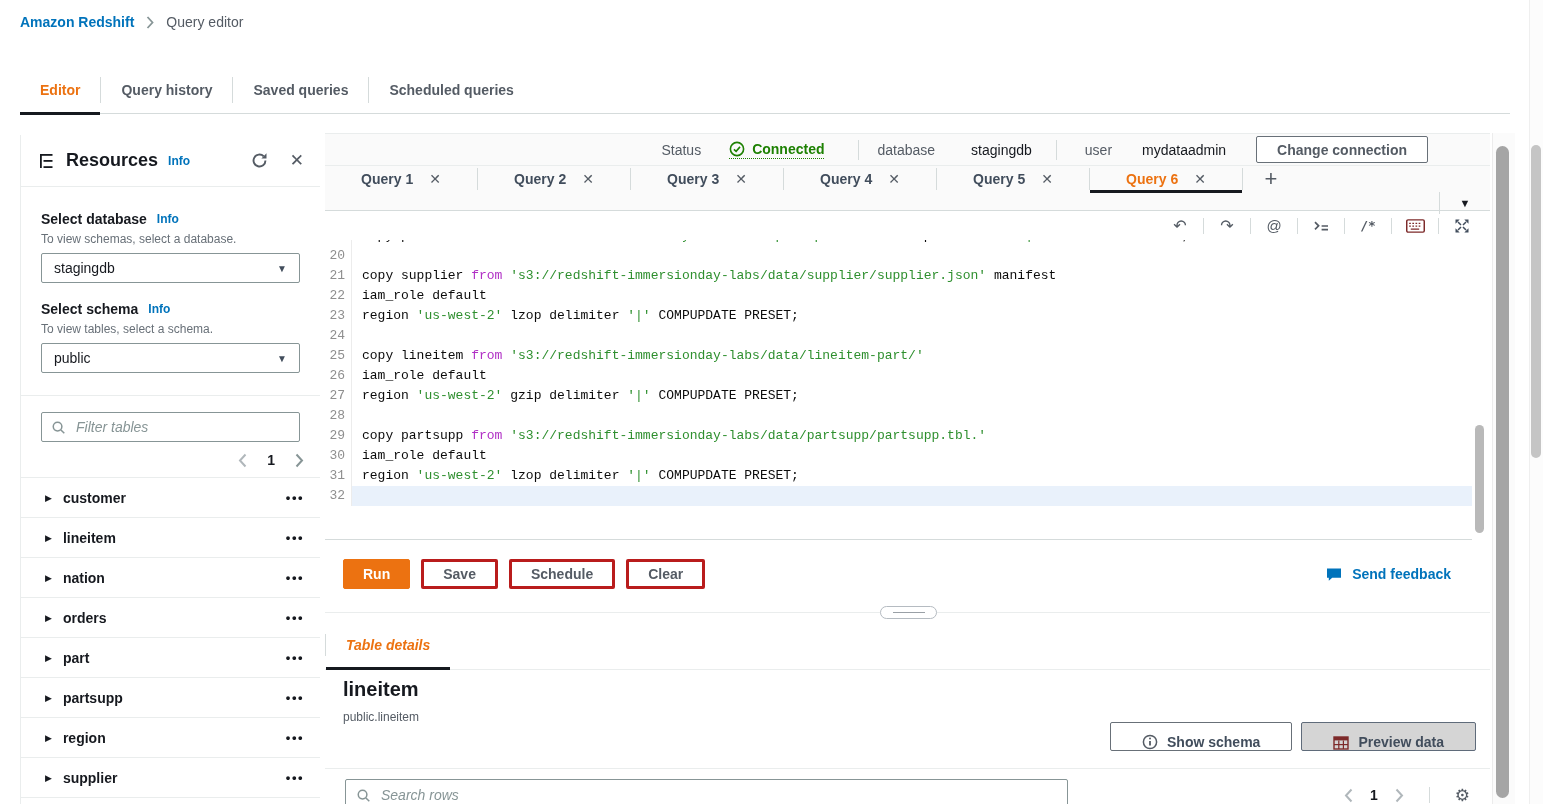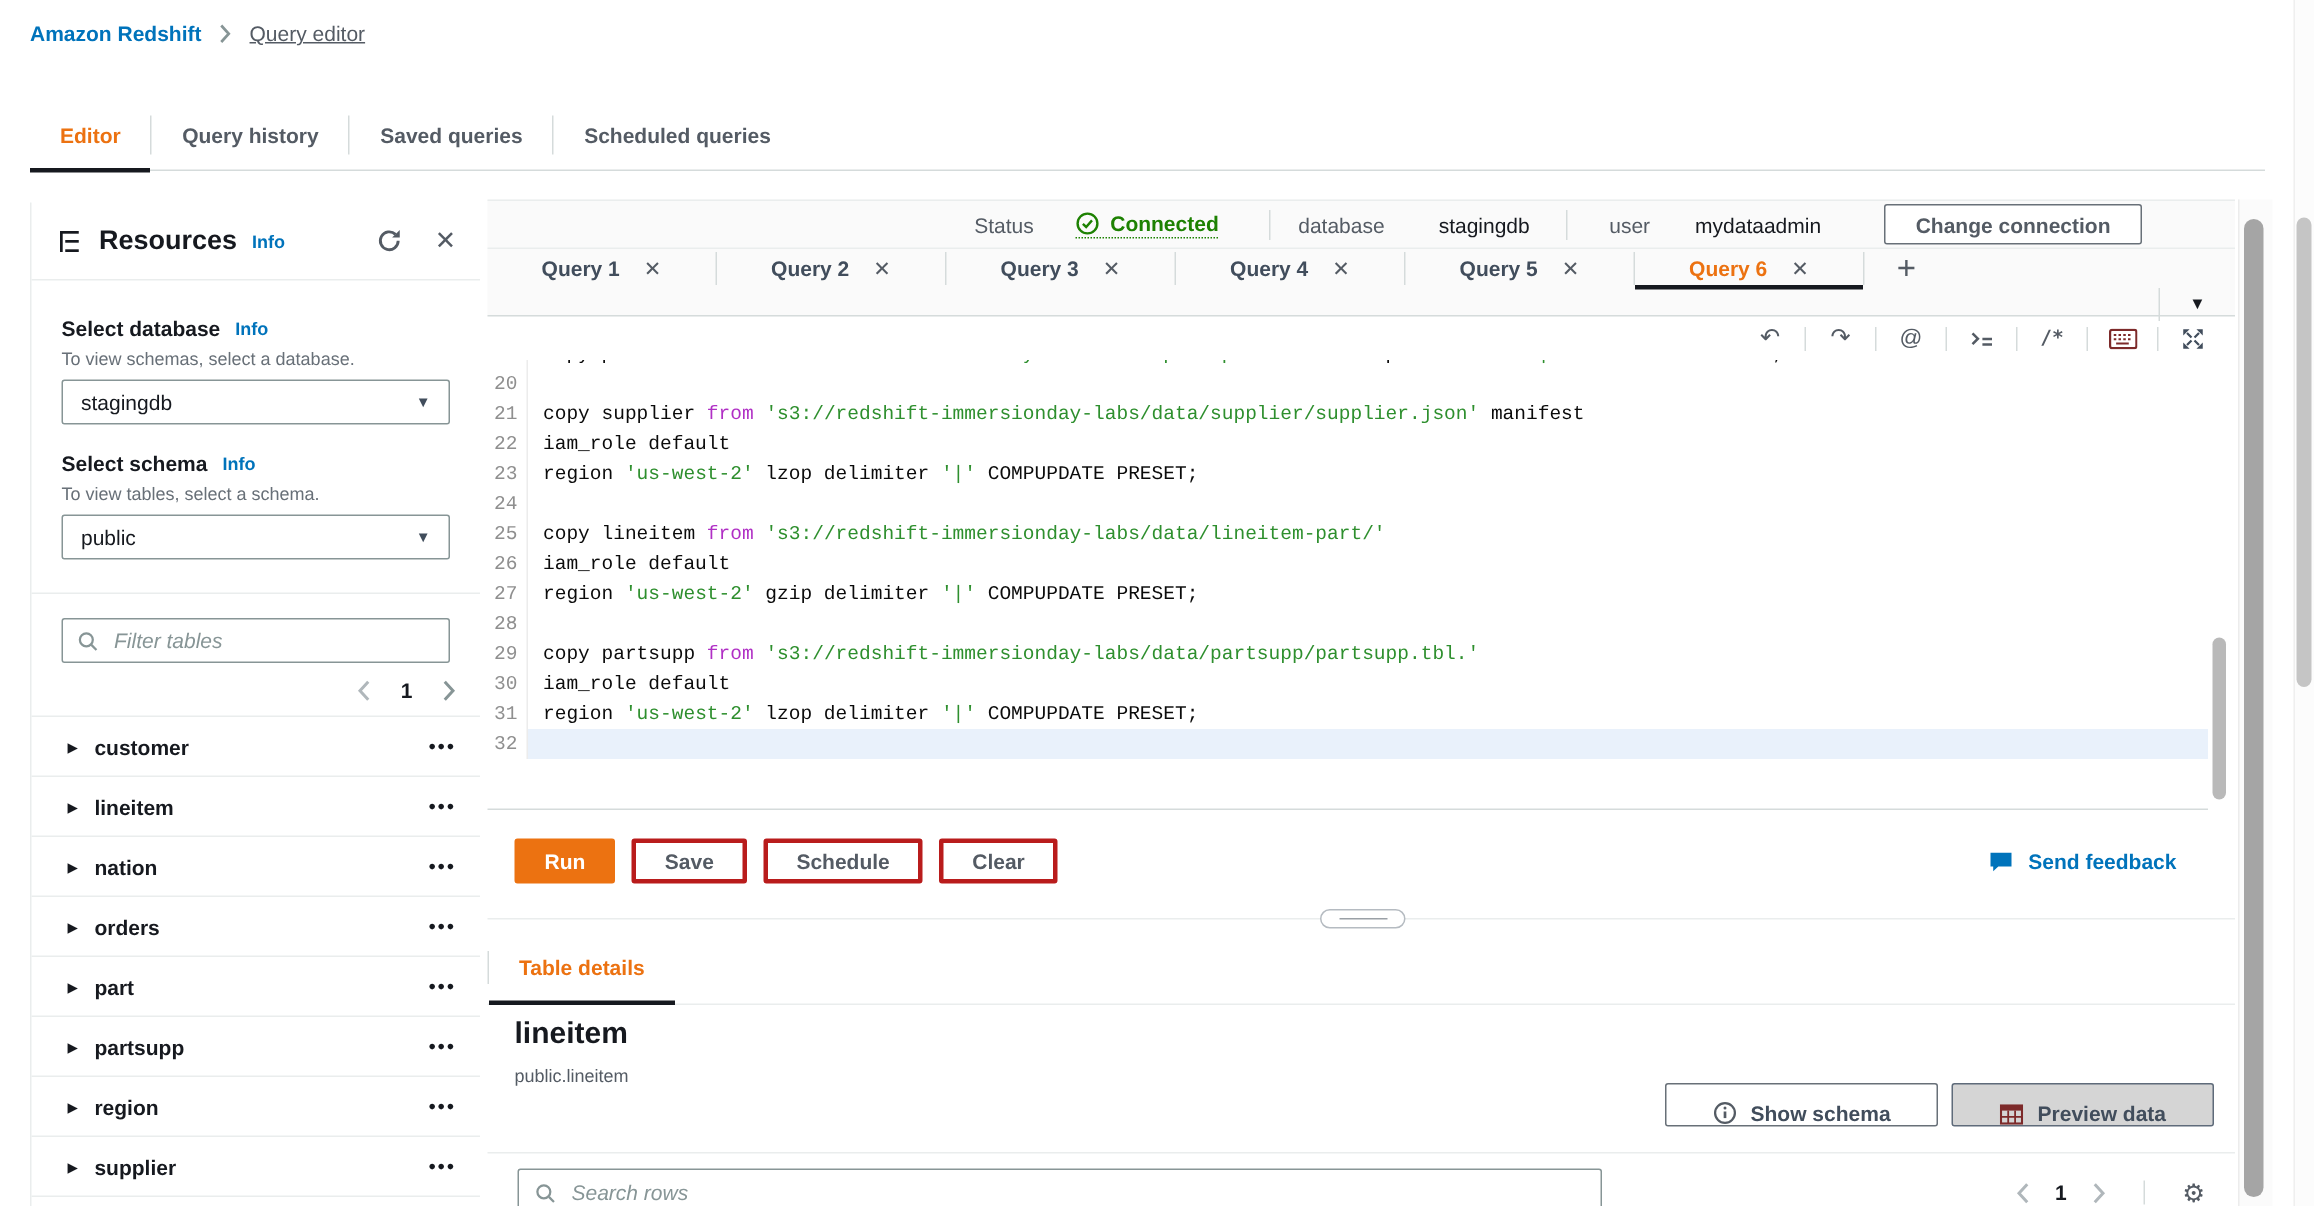--- a/index.html
+++ b/index.html
@@ -3,21 +3,21 @@
 <meta charset="utf-8">
 <style>
   html,body{margin:0;padding:0;background:#fff;}
   .app{position:relative;width:1543px;height:804px;background:#fff;overflow:hidden;
        font-family:"Liberation Sans",sans-serif;color:#16191f;-webkit-font-smoothing:antialiased;}
   .app *{box-sizing:border-box;}
 
   
   .breadcrumb{position:absolute;left:20px;top:14px;display:flex;align-items:center;gap:12px;font-size:14px;}
   .bc-link{color:#0073bb;font-weight:700;cursor:pointer;}
-  .bc-current{color:#545b64;text-decoration:underline;}
+  .bc-current{color:#545b64;}
 
   
   .nav-tabs{position:absolute;left:20px;top:66px;width:1490px;display:flex;align-items:stretch;
             border-bottom:1px solid #d5dbdb;height:48px;}
   .nav-tab{padding:0 20px;display:flex;align-items:center;font-size:14px;font-weight:700;color:#545b64;
            position:relative;cursor:pointer;}
   .nav-tab.active{color:#ec7211;}
   .nav-tab.active::after{content:'';position:absolute;left:0;right:0;bottom:-2px;height:3px;background:#16191f;}
   .vdiv{width:1px;background:#d5dbdb;height:26px;align-self:center;}
 
@@ -56,21 +56,21 @@
               border-top:1px solid #eaeded;border-bottom:1px solid #eaeded;
               display:flex;align-items:center;justify-content:flex-end;padding-right:62px;font-size:14px;}
   .st-label{color:#545b64;}
   .st-val{color:#16191f;}
   .connected{display:flex;align-items:center;gap:7px;color:#1d8102;font-weight:700;
              border-bottom:1px dotted #1d8102;padding-bottom:1px;}
   .vsep{width:1px;height:20px;background:#d5dbdb;}
   .chg-btn{height:27px;padding:0 20px;background:#fff;border:1px solid #687078;border-radius:2px;
            font-size:14px;font-weight:700;color:#545b64;display:flex;align-items:center;cursor:pointer;}
   .m1{margin-right:28px;} .m2{margin-right:34px;} .m3{margin-right:18px;} .m4{margin-right:36px;}
-  .m5{margin-right:24px;} .m6{margin-right:28px;} .m7{margin-right:30px;} .m8{margin-right:42px;}
+  .m5{margin-right:24px;} .m6{margin-right:28px;} .m7{margin-right:30px;} .m8{margin-right:30px;}
 
   .qtabs{position:absolute;top:33px;left:0;right:0;height:45px;background:#fafafa;
          border-bottom:1px solid #d5dbdb;display:flex;align-items:stretch;flex-direction:column;}
   .qtab{width:152px;display:flex;align-items:center;justify-content:center;gap:16px;
         font-size:14px;font-weight:700;color:#414d5c;position:relative;cursor:pointer;}
   .qtab .x-glyph{font-size:14px;font-weight:400;}
   .qtab.active{color:#ec7211;}
   .qtab.active::before{content:'';position:absolute;left:0;right:0;bottom:-1px;height:3px;background:#16191f;}
   .qtab-plus{width:56px;display:flex;align-items:center;justify-content:center;font-size:22px;
              font-weight:400;color:#545b64;cursor:pointer;}
@@ -109,21 +109,21 @@
   .split{position:absolute;top:479px;left:0;right:0;border-top:1px solid #eaeded;}
   .handle{position:absolute;top:473px;left:555px;width:57px;height:13px;background:#fff;
           border:1px solid #b5bbc1;border-radius:7px;display:flex;align-items:center;justify-content:center;cursor:row-resize;}
   .handle::after{content:'';width:32px;height:1px;background:#9aa0a6;}
 
   
   .rtabs{position:absolute;top:488px;left:0;right:0;height:49px;display:flex;align-items:stretch;
          border-bottom:1px solid #eaeded;}
   .rtab{padding:0 20px;display:flex;align-items:center;font-size:14px;font-weight:700;color:#545b64;
         position:relative;cursor:pointer;}
-  .rtab.active{color:#ec7211;}
+  .rtab.active{color:#ec7211;font-style:italic;}
   .rtab.active::after{content:'';position:absolute;left:0;right:0;bottom:-1px;height:3px;background:#16191f;}
 
   .tbl-title{position:absolute;top:545px;left:18px;font-size:20px;font-weight:700;color:#16191f;}
   .tbl-path{position:absolute;top:577px;left:18px;font-size:12px;color:#545b64;}
   .detail-btns{position:absolute;top:589px;right:14px;display:flex;gap:9px;}
   .dbtn{height:29px;padding:0 31px;border-radius:2px;font-size:14px;font-weight:700;color:#414d5c;
         display:flex;align-items:flex-end;gap:9px;cursor:pointer;}
   .dbtn-plain{background:#fff;border:1px solid #687078;}
   .dbtn-pressed{background:#d5d5d5;border:1px solid #5f6b7a;}
 

